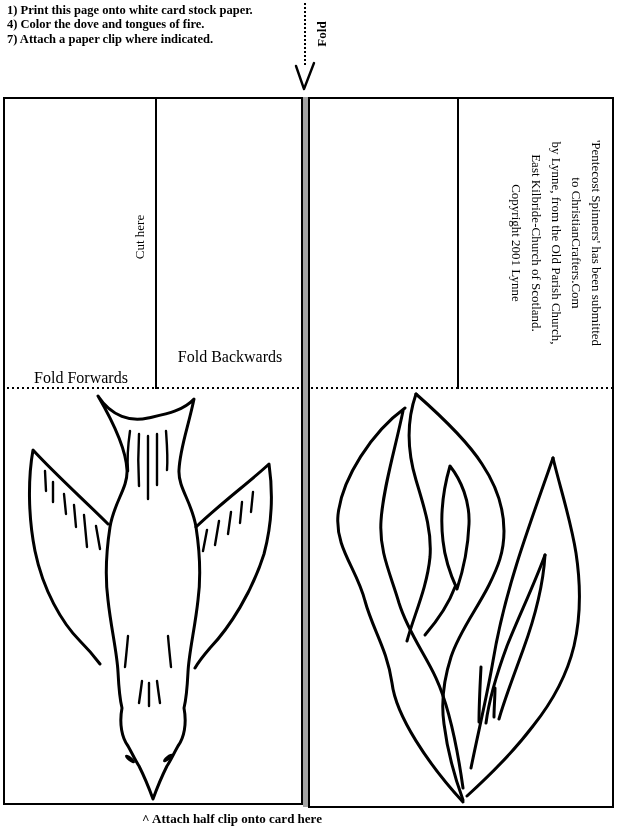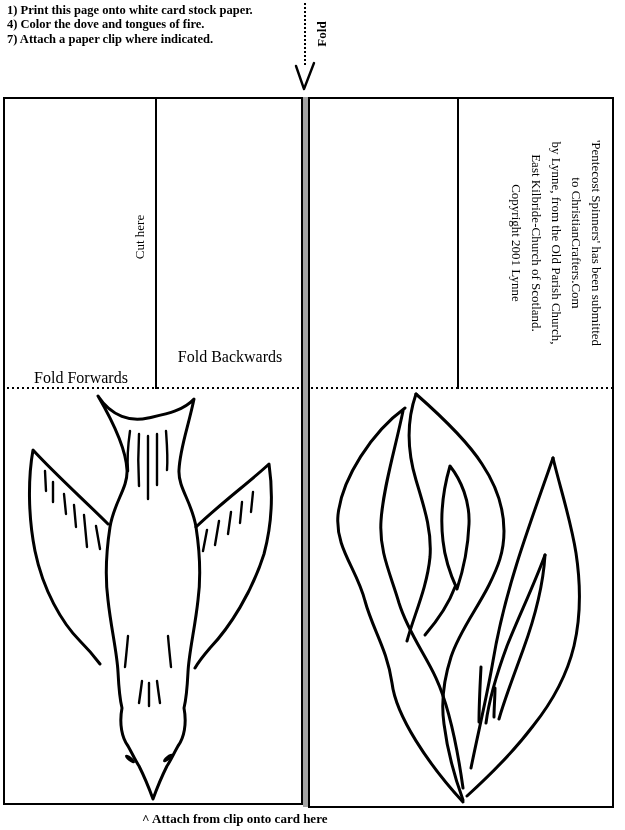--- a/index.html
+++ b/index.html
@@ -134,15 +134,15 @@
         C566,679 549,706 533,726 C514,751 489,776 467,796"></path>
 
       <path class="draw" d="M545,555 C534,585 519,616 507,646 C497,673 489,700 486,723"></path>
       <path class="draw" d="M545,555 C543,589 534,620 523,650 C514,675 505,698 499,719"></path>
 
       <path class="draw" d="M481,667 C480,686 479,705 479,722"></path>
       <path class="draw" d="M495,688 C495,698 494,708 494,717"></path>
     </g>
   </svg>
 
-  <div class="abs caption">^ Attach from clip onto card here</div>
+  <div class="abs caption">^ Attach half clip onto card here</div>
 
 </div>
 
 </body></html>

